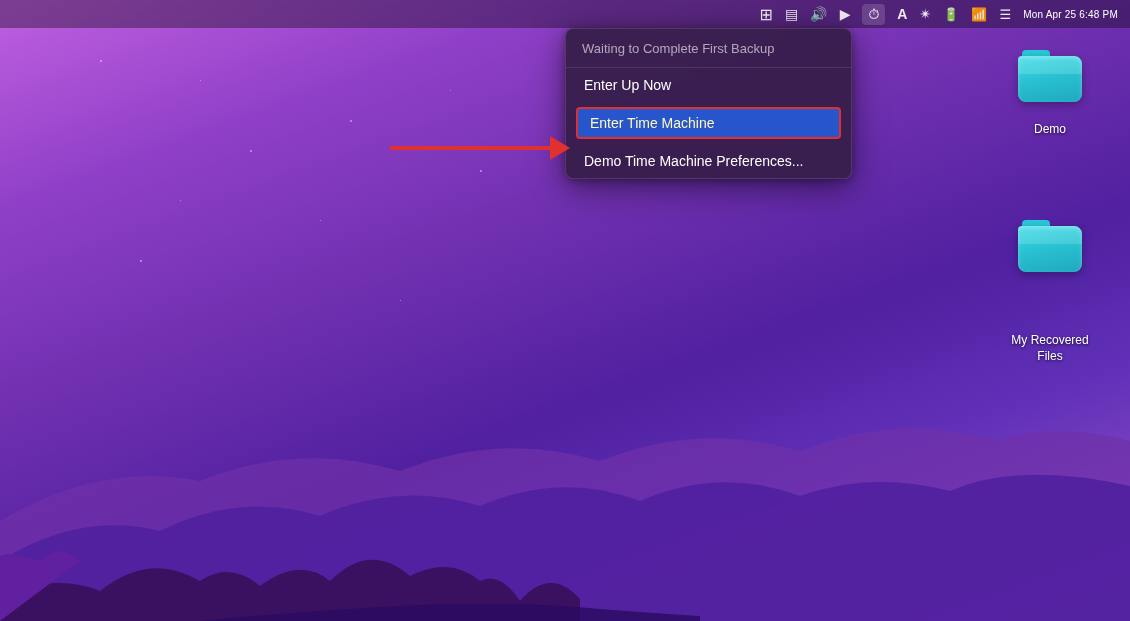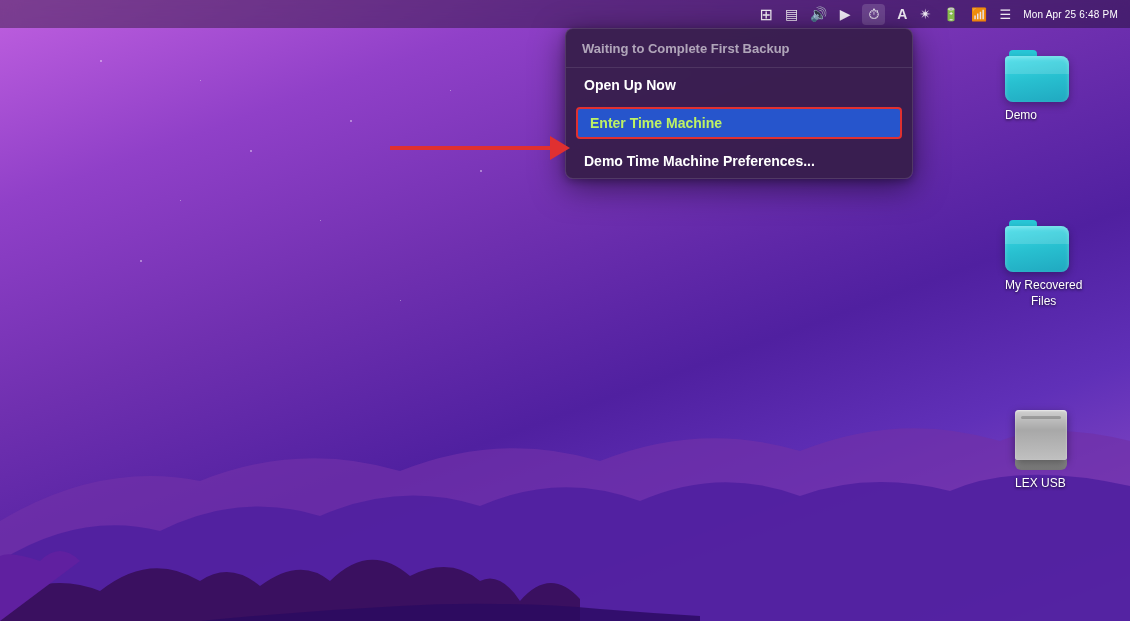--- a/index.html
+++ b/index.html
@@ -75,29 +75,28 @@
       padding: 2px 6px;
       color: white;
       font-size: 13px;
     }
 
     
     #dropdown-menu {
       position: absolute;
       top: 28px;
       left: 565px;
-      width: 348px;
+      width: 287px;
       background: rgba(55, 30, 75, 0.95);
       border-radius: 8px;
       box-shadow: 0 8px 32px rgba(0,0,0,0.5), 0 2px 8px rgba(0,0,0,0.3);
       z-index: 200;
       overflow: hidden;
       backdrop-filter: blur(20px);
       border: 1px solid rgba(255,255,255,0.12);
-      font-weight: bold;
     }
 
     .menu-header {
       padding: 10px 16px;
       border-bottom: 1px solid rgba(255,255,255,0.1);
     }
 
     .menu-header-text {
       color: rgba(255,255,255,0.6);
       font-size: 13px;
@@ -106,21 +105,21 @@
     .menu-item {
       padding: 8px 16px;
       color: white;
       font-size: 14px;
       cursor: pointer;
       transition: background 0.1s;
     }
 
     .menu-item-highlighted {
       background: #2655cc;
-      color: #bef264;
+      color: #fef9c3;
       border: 2px solid #e03030;
       margin: 2px 4px;
       border-radius: 4px;
       padding: 6px 12px;
     }
 
     
     #arrow {
       position: absolute;
       top: 136px;
@@ -142,22 +141,22 @@
       border-top: 12px solid transparent;
       border-bottom: 12px solid transparent;
       border-left: 20px solid #e03030;
     }
 
     
     .desktop-icon {
       position: absolute;
       display: flex;
       flex-direction: column;
-      align-items: flex-start;
-      gap: 6px;
+      align-items: center;
+      gap: 20px;
       cursor: pointer;
       width: 90px;
     }
 
     .desktop-icon-label {
       color: white;
       font-size: 12px;
       text-align: center;
       text-shadow: 0 1px 3px rgba(0,0,0,0.8);
       line-height: 1.3;
@@ -296,21 +295,21 @@
     <span class="icon-box menubar-icon" style="font-size:13px;">☰</span>
     <span class="menubar-time">Mon Apr 25  6:48 PM</span>
   </div>
 
   <div id="dropdown-menu">
     <div class="menu-header">
       <span class="menu-header-text">Waiting to Complete First Backup</span>
     </div>
 
     <div class="menu-item" style="padding: 9px 18px;">
-      <span>Open Up Now</span>
+      <span>Enter Up Now</span>
     </div>
 
     <div style="padding: 3px 6px;">
       <div class="menu-item menu-item-highlighted">
         <span>Enter Time Machine</span>
       </div>
     </div>
 
     <div class="menu-item" style="padding: 9px 18px;">
       <span>Demo Time Machine Preferences...</span>
@@ -328,25 +327,18 @@
       <div class="folder-body"></div>
     </div>
     <span class="desktop-icon-label">Demo</span>
   </div>
 
   <div class="desktop-icon" style="position:absolute;top:220px;left:1005px;">
     <div class="folder-icon">
       <div class="folder-tab"></div>
       <div class="folder-body"></div>
     </div>
-    <span class="desktop-icon-label" style="white-space:pre-line;">My Recovered
+    <span class="desktop-icon-label" style="white-space:pre-line;margin-top:41px;">My Recovered
 Files</span>
   </div>
 
-  <div class="desktop-icon" style="position:absolute;top:410px;left:1015px;">
-    <div class="usb-icon">
-      <div class="usb-body"></div>
-      <div class="usb-base"></div>
-    </div>
-    <span class="desktop-icon-label">LEX USB</span>
-  </div>
 
 </div>
 
 </body></html>

